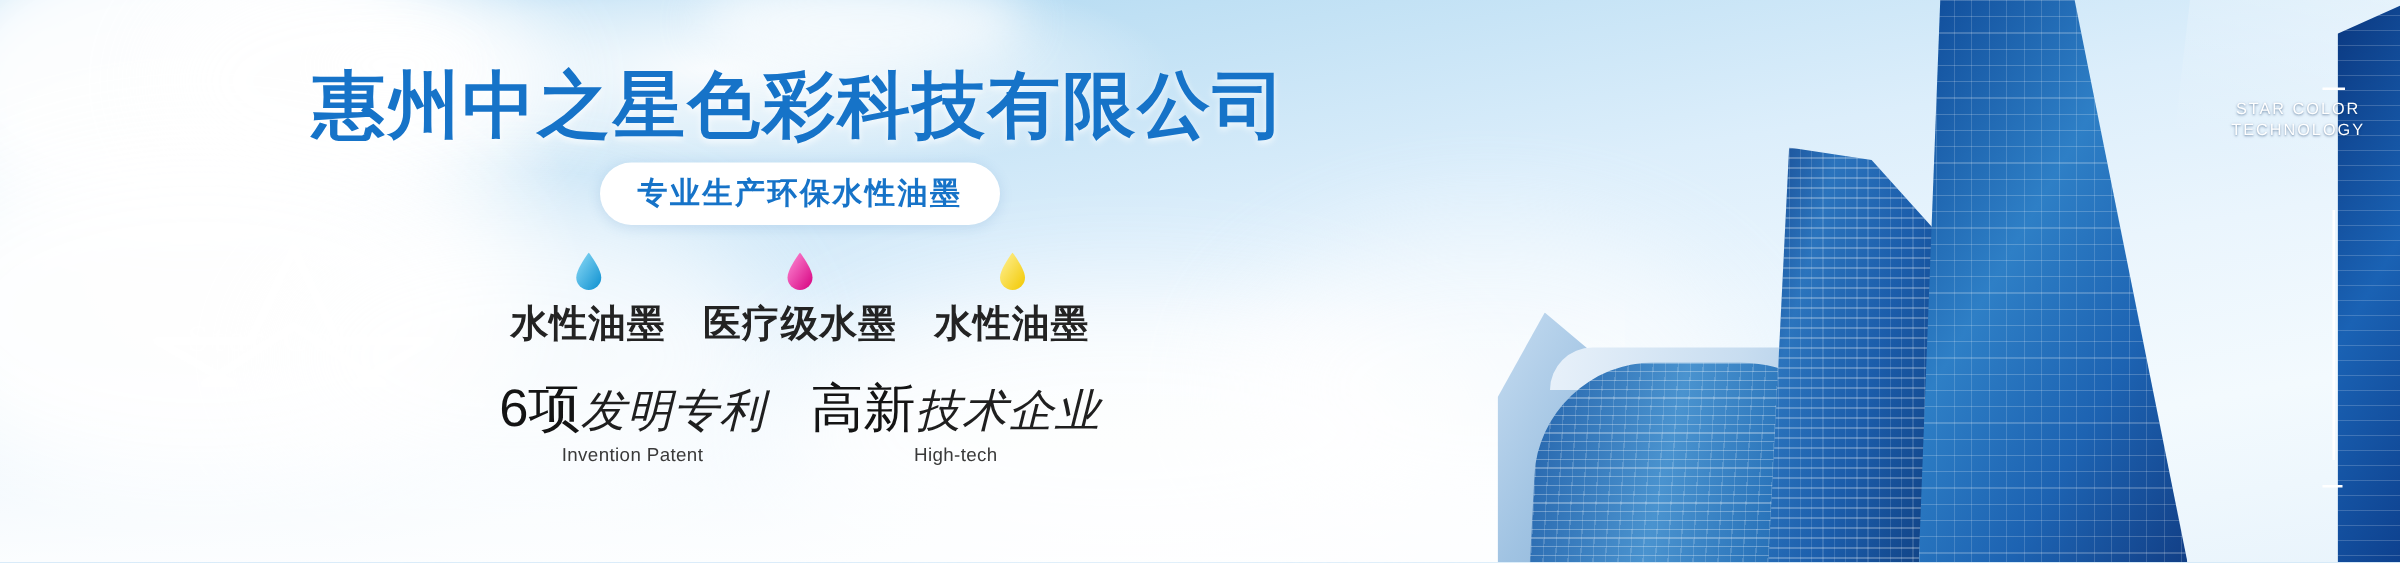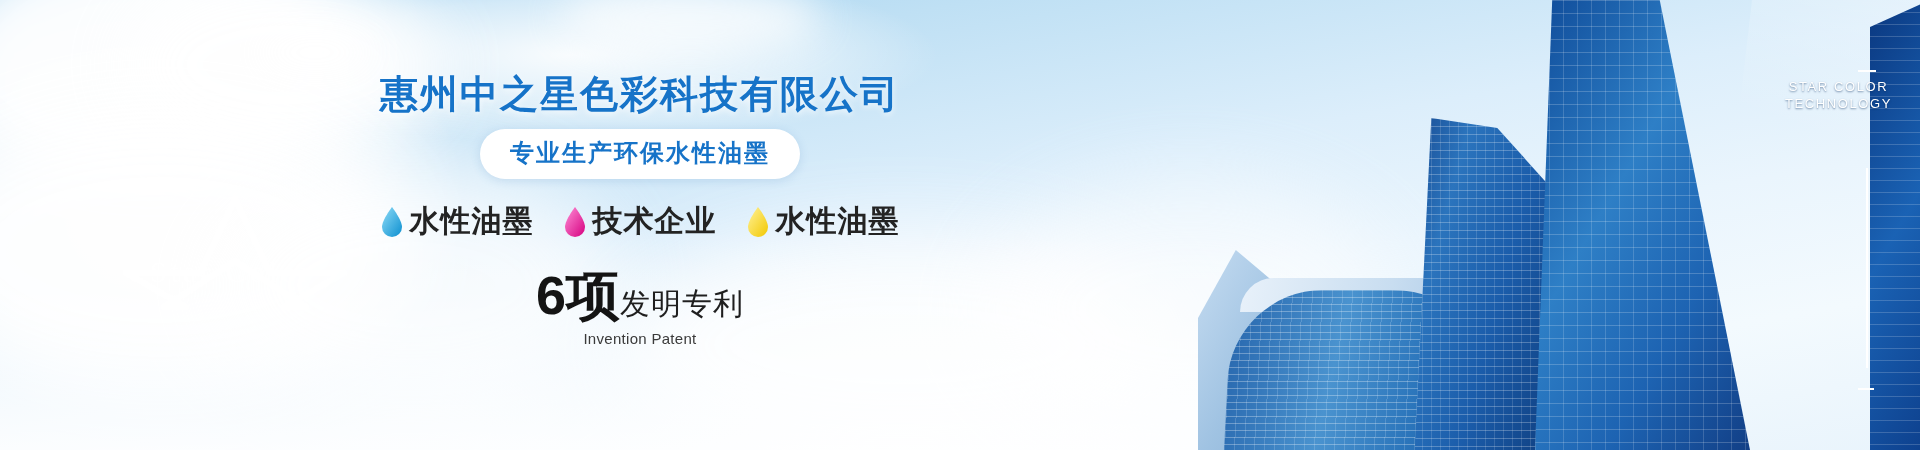--- a/index.html
+++ b/index.html
@@ -130,22 +130,22 @@
   .rule-long { position:absolute; right:52px; top:168px; width:2px; height:200px; background:#fff; }
   .rule-bot { position:absolute; right:46px; top:388px; width:16px; height:2px; background:#fff; }
 
   
   .content {
     position:absolute; left:0; top:0; width:1280px; height:450px;
     display:flex; flex-direction:column; align-items:center;
   }
 
   .title {
-    margin-top:75px;
-    font-size:38px; font-weight:bold; color:#1673c8;
+    margin-top:56px;
+    font-size:58px; font-weight:bold; color:#1673c8;
     letter-spacing:2px; line-height:1;
     white-space:nowrap;
     text-shadow:0 2px 6px rgba(255,255,255,.75);
   }
 
   .subtitle-badge {
     margin-top:16px;
     background:#ffffff;
     border-radius:30px;
     padding:8px 30px 10px;
@@ -153,38 +153,38 @@
   }
   .subtitle-badge span {
     font-size:24px; font-weight:bold; color:#1673c8; letter-spacing:2px;
     white-space:nowrap;
   }
 
   .features {
     margin-top:22px;
     display:flex; align-items:center; gap:30px;
   }
-  .feature { display:flex; align-items:center; gap:7px; }
+  .feature { display:flex; align-items:center; gap:7px;flex-direction:column; }
   .feature-label {
     font-size:30px; font-weight:bold; color:#232323; letter-spacing:1px;
     white-space:nowrap;
   }
   .drop { width:22px; height:30px; flex:0 0 auto; }
 
   .badges {
     margin-top:26px;
     display:flex; align-items:flex-start; gap:36px;
   }
   .badge { text-align:center; }
   .badge-cn { white-space:nowrap; line-height:1; }
   .badge-strong {
-    font-size:54px; font-weight:bold; color:#141414; letter-spacing:0;margin-top:33px;
+    font-size:42px; font-weight:normal; color:#141414; letter-spacing:0;margin-top:33px;
   }
   .badge-weak {
-    font-size:30px; font-weight:500; color:#1f1f1f; letter-spacing:1px;
+    font-size:36px; font-weight:500; color:#1f1f1f; letter-spacing:1px;font-style:italic;
   }
   .badge-en {
     margin-top:8px;
     font-size:15px; color:#3a3a3a; letter-spacing:.3px;
   }
 </style>
 </head>
 <body>
 
 <div class="banner">
@@ -255,21 +255,21 @@
       <div class="feature">
         <svg class="drop" viewBox="0 0 22 30">
           <defs>
               <linearGradient id="g1" x1="0" y1="0" x2="1" y2="1">
             <stop offset="0%" stop-color="#ff8fd8"></stop>
                 <stop offset="100%" stop-color="#d6007f"></stop>
           </linearGradient>
             </defs>
           <path d="M11 0 C11 0 21 13 21 20 A10 10 0 1 1 1 20 C1 13 11 0 11 0 Z" fill="url(#g1)"></path>
         </svg>
-        <span class="feature-label">技术企业</span>
+        <span class="feature-label">医疗级水墨</span>
       </div>
 
       <div class="feature">
         <svg class="drop" viewBox="0 0 22 30">
           <defs>
               <linearGradient id="g2" x1="0" y1="0" x2="1" y2="1">
             <stop offset="0%" stop-color="#fff29a"></stop>
                 <stop offset="100%" stop-color="#f2c800"></stop>
           </linearGradient>
             </defs>
@@ -282,17 +282,23 @@
 
     <div class="badges">
 
       <div class="badge">
         <div class="badge-cn">
           <span class="badge-strong">6项</span><span class="badge-weak">发明专利</span>
         </div>
         <div class="badge-en">Invention Patent</div>
       </div>
 
+      <div class="badge">
+        <div class="badge-cn">
+          <span class="badge-strong">高新</span><span class="badge-weak">技术企业</span>
+        </div>
+        <div class="badge-en">High-tech</div>
+      </div>
 
     </div>
 
   </div>
 </div>
 
 </body></html>

